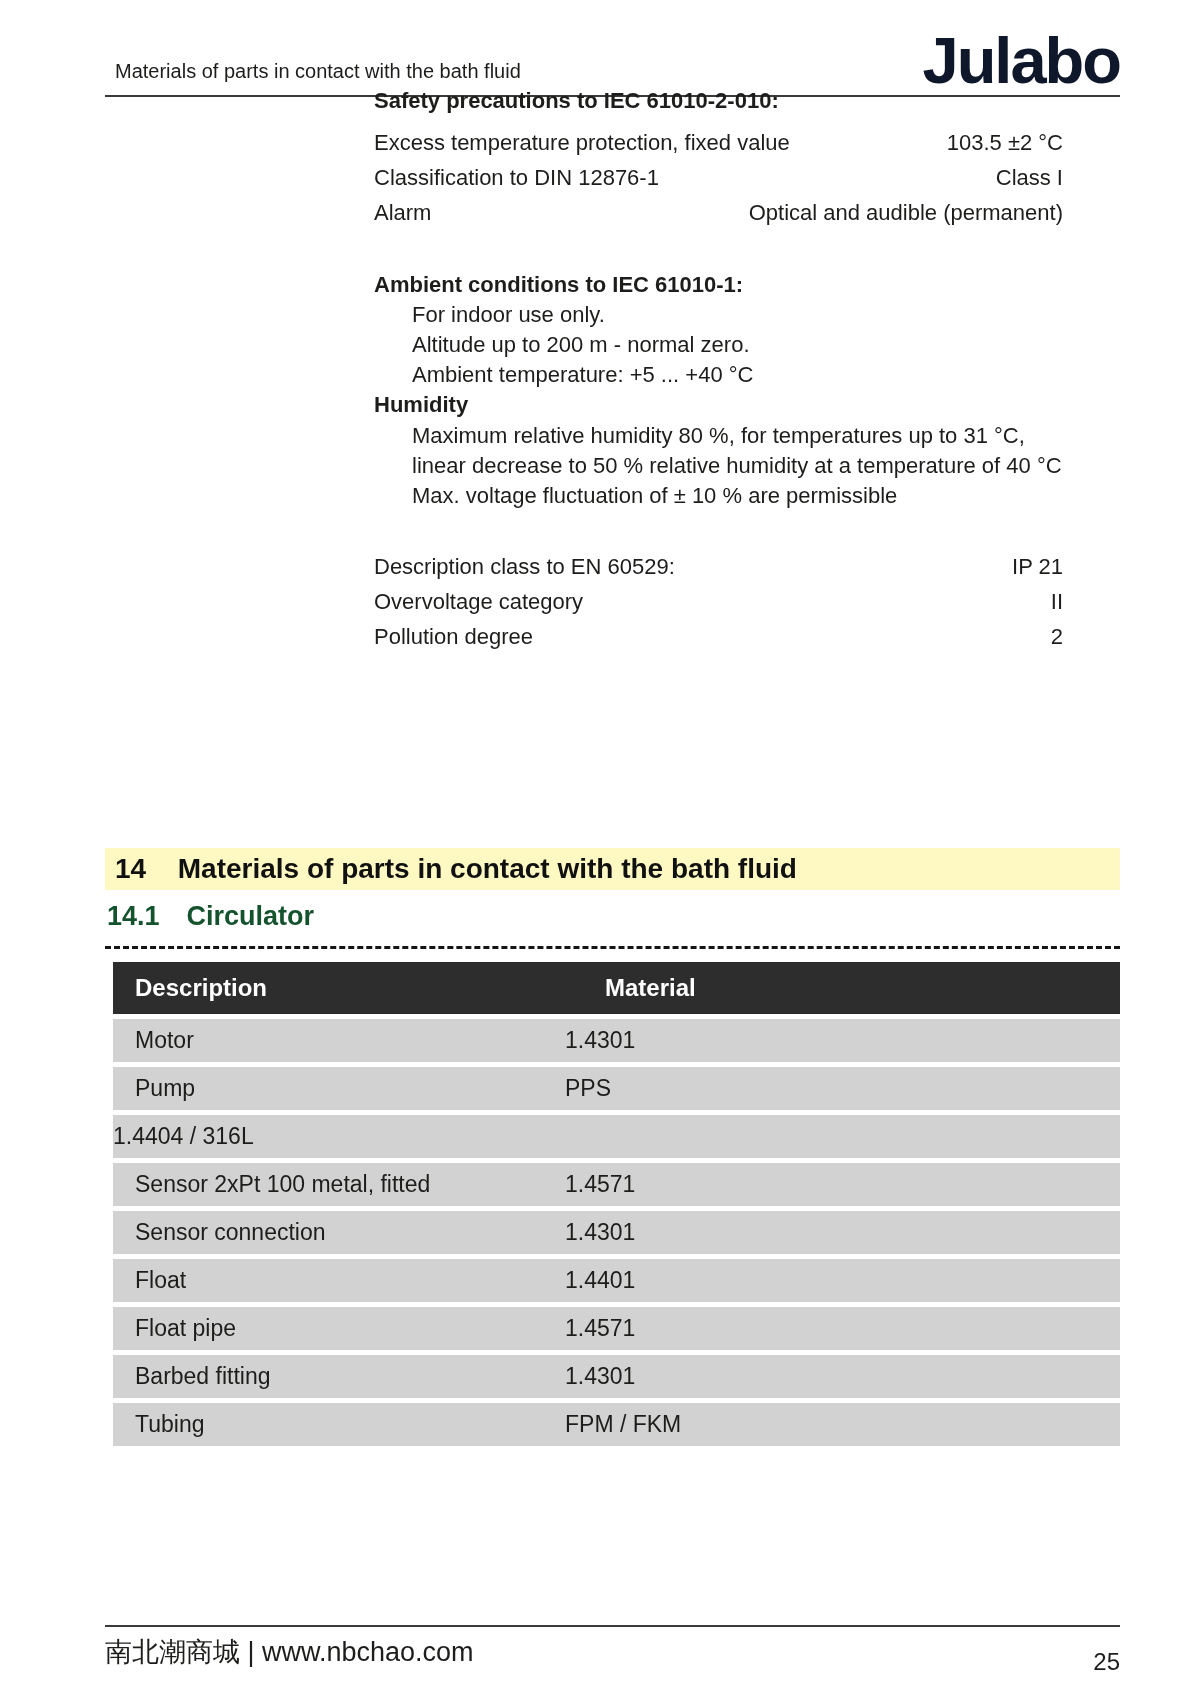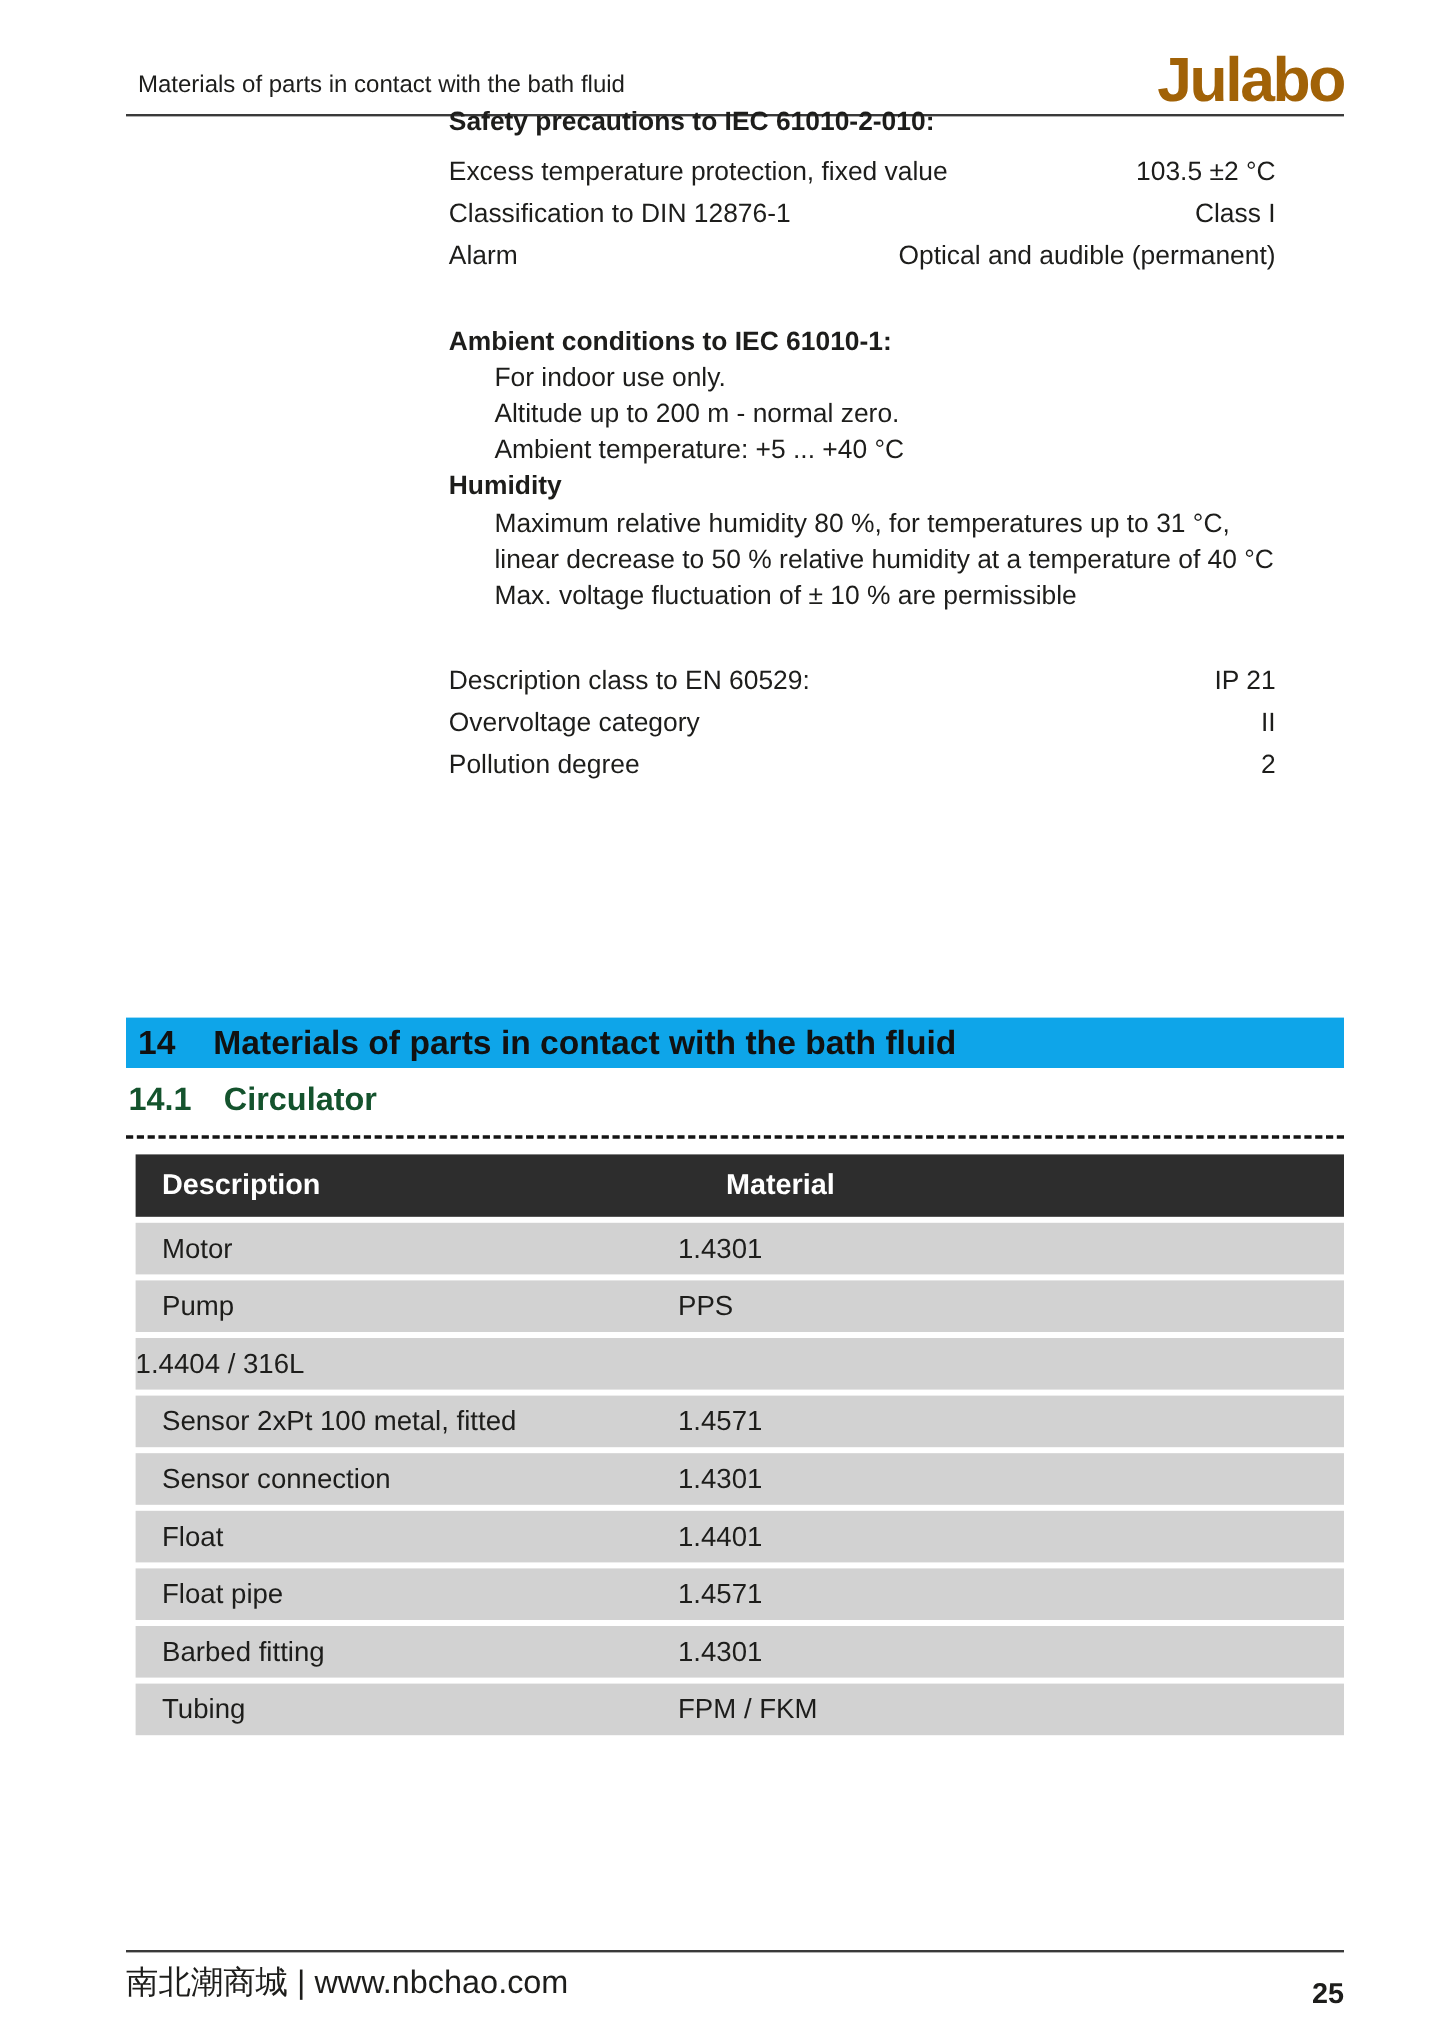--- a/index.html
+++ b/index.html
@@ -9,21 +9,21 @@
   }
 
   
   .header {
     position:absolute; left:105px; top:0; width:1015px; height:95px;
     border-bottom:2px solid #3a3a3a;
     display:flex; justify-content:space-between; align-items:flex-end;
   }
   .header-title { font-size:20px; padding:0 0 12px 10px; }
   .logo {
-    font-size:52px; font-weight:bold; color:#a16207;
+    font-size:65px; font-weight:bold; color:#0f172a;
     letter-spacing:-2px; padding-bottom:2px; line-height:1;
   }
 
   
   .specs { position:absolute; left:374px; top:0; width:689px; font-size:22px; }
   .spec-heading { font-weight:bold; font-size:22px; line-height:26px; margin:0; }
   .mt-safety   { margin-top:88px; }
   .rows-safety { margin-top:11px; }
   .mt-ambient  { margin-top:42px; }
   .lines-ambient { margin-top:2px; }
@@ -31,21 +31,21 @@
   .lines-humidity { margin-top:3px; }
   .rows-protection { margin-top:38px; }
   .spec-row { display:flex; justify-content:space-between; line-height:35px; }
   .spec-row .value { text-align:right; }
   .indent-lines div { line-height:30px; }
   .indent-lines { padding-left:38px; }
 
   
   .section-bar {
     position:absolute; left:105px; top:848px; width:1015px; height:42px;
-    background:#0ea5e9; font-size:28px; font-weight:bold; line-height:42px;
+    background:#fef9c3; font-size:28px; font-weight:bold; line-height:42px;
     color:#111111; white-space:nowrap;
   }
   .section-bar .sec-num { display:inline-block; margin-left:10px; width:55px; }
   .subsection {
     position:absolute; left:107px; top:901px; font-size:27px; font-weight:bold;
     color:#14532d; white-space:nowrap;
   }
   .subsection .sub-num { display:inline-block; width:72px; }
   .dashed-rule {
     position:absolute; left:105px; top:946px; width:1015px; height:0;
@@ -69,21 +69,21 @@
   .footer-rule {
     position:absolute; left:105px; top:1625px; width:1015px; height:0;
     border-top:2px solid #3a3a3a;
   }
   .footer-site {
     position:absolute; left:105px; top:1634px; width:1015px;
     text-align:left; font-size:27px;
   }
   .footer-page {
     position:absolute; left:105px; top:1648px; width:1015px;
-    text-align:right; font-size:24px; font-weight:bold;
+    text-align:right; font-size:24px; font-weight:normal;
   }
 </style>
 </head>
 <body>
 
 <div class="page">
 
   <div class="header">
     <div class="header-title">Materials of parts in contact with the bath fluid</div>
     <div class="logo">Julabo</div>

